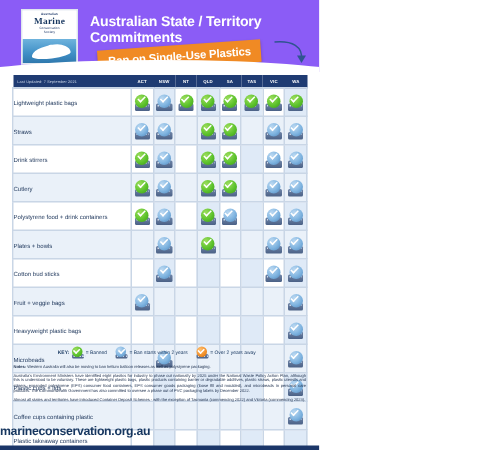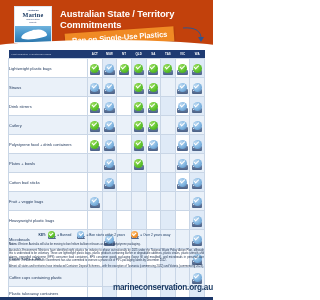--- a/index.html
+++ b/index.html
@@ -7,21 +7,21 @@
     width:213px;height:300px;overflow:hidden;
     background:#ffffff;
     font-family:"Liberation Sans","DejaVu Sans",sans-serif;
     -webkit-font-smoothing:antialiased;
   }
   .page{position:relative;width:213px;height:300px;background:#ffffff;overflow:hidden;}
 
   
   .header{
     position:relative;width:213px;height:48px;
-    background:#c2410c;overflow:hidden;
+    background:#8b5cf6;overflow:hidden;
   }
   .header .wave{
     position:absolute;left:0;bottom:-6px;width:213px;height:14px;
     background:#ffffff;
     border-radius:60% 60% 0 0 / 100% 100% 0 0;
     transform:scaleX(1.25);
   }
   .logo{
     position:absolute;left:14px;top:6px;width:38px;height:37px;
     background:#ffffff;border:1px solid #dfe6ef;
@@ -135,21 +135,21 @@
   .key .stamp .base{left:-.5px;bottom:-1.1px;width:8px;height:3.6px;}
 
   
   .notes{
     position:absolute;left:9px;top:243px;width:195px;
     font-size:2.7px;line-height:3.4px;color:#1d2f4d;text-align:justify;
   }
   .notes .nb{font-weight:bold;}
   .notes p{margin:0 0 2.4px 0;}
   .site{
-    position:absolute;left:0;top:283px;width:213px;text-align:right;
+    position:absolute;left:0;top:283px;width:213px;text-align:left;
     color:#16365f;font-size:8.2px;font-weight:bold;letter-spacing:-.2px;
   }
   .footbar{position:absolute;left:0;bottom:0;width:213px;height:3px;background:#1b3668;}
 </style>
 </head>
 <body>
 
 <div class="page">
 
   <div class="header">

